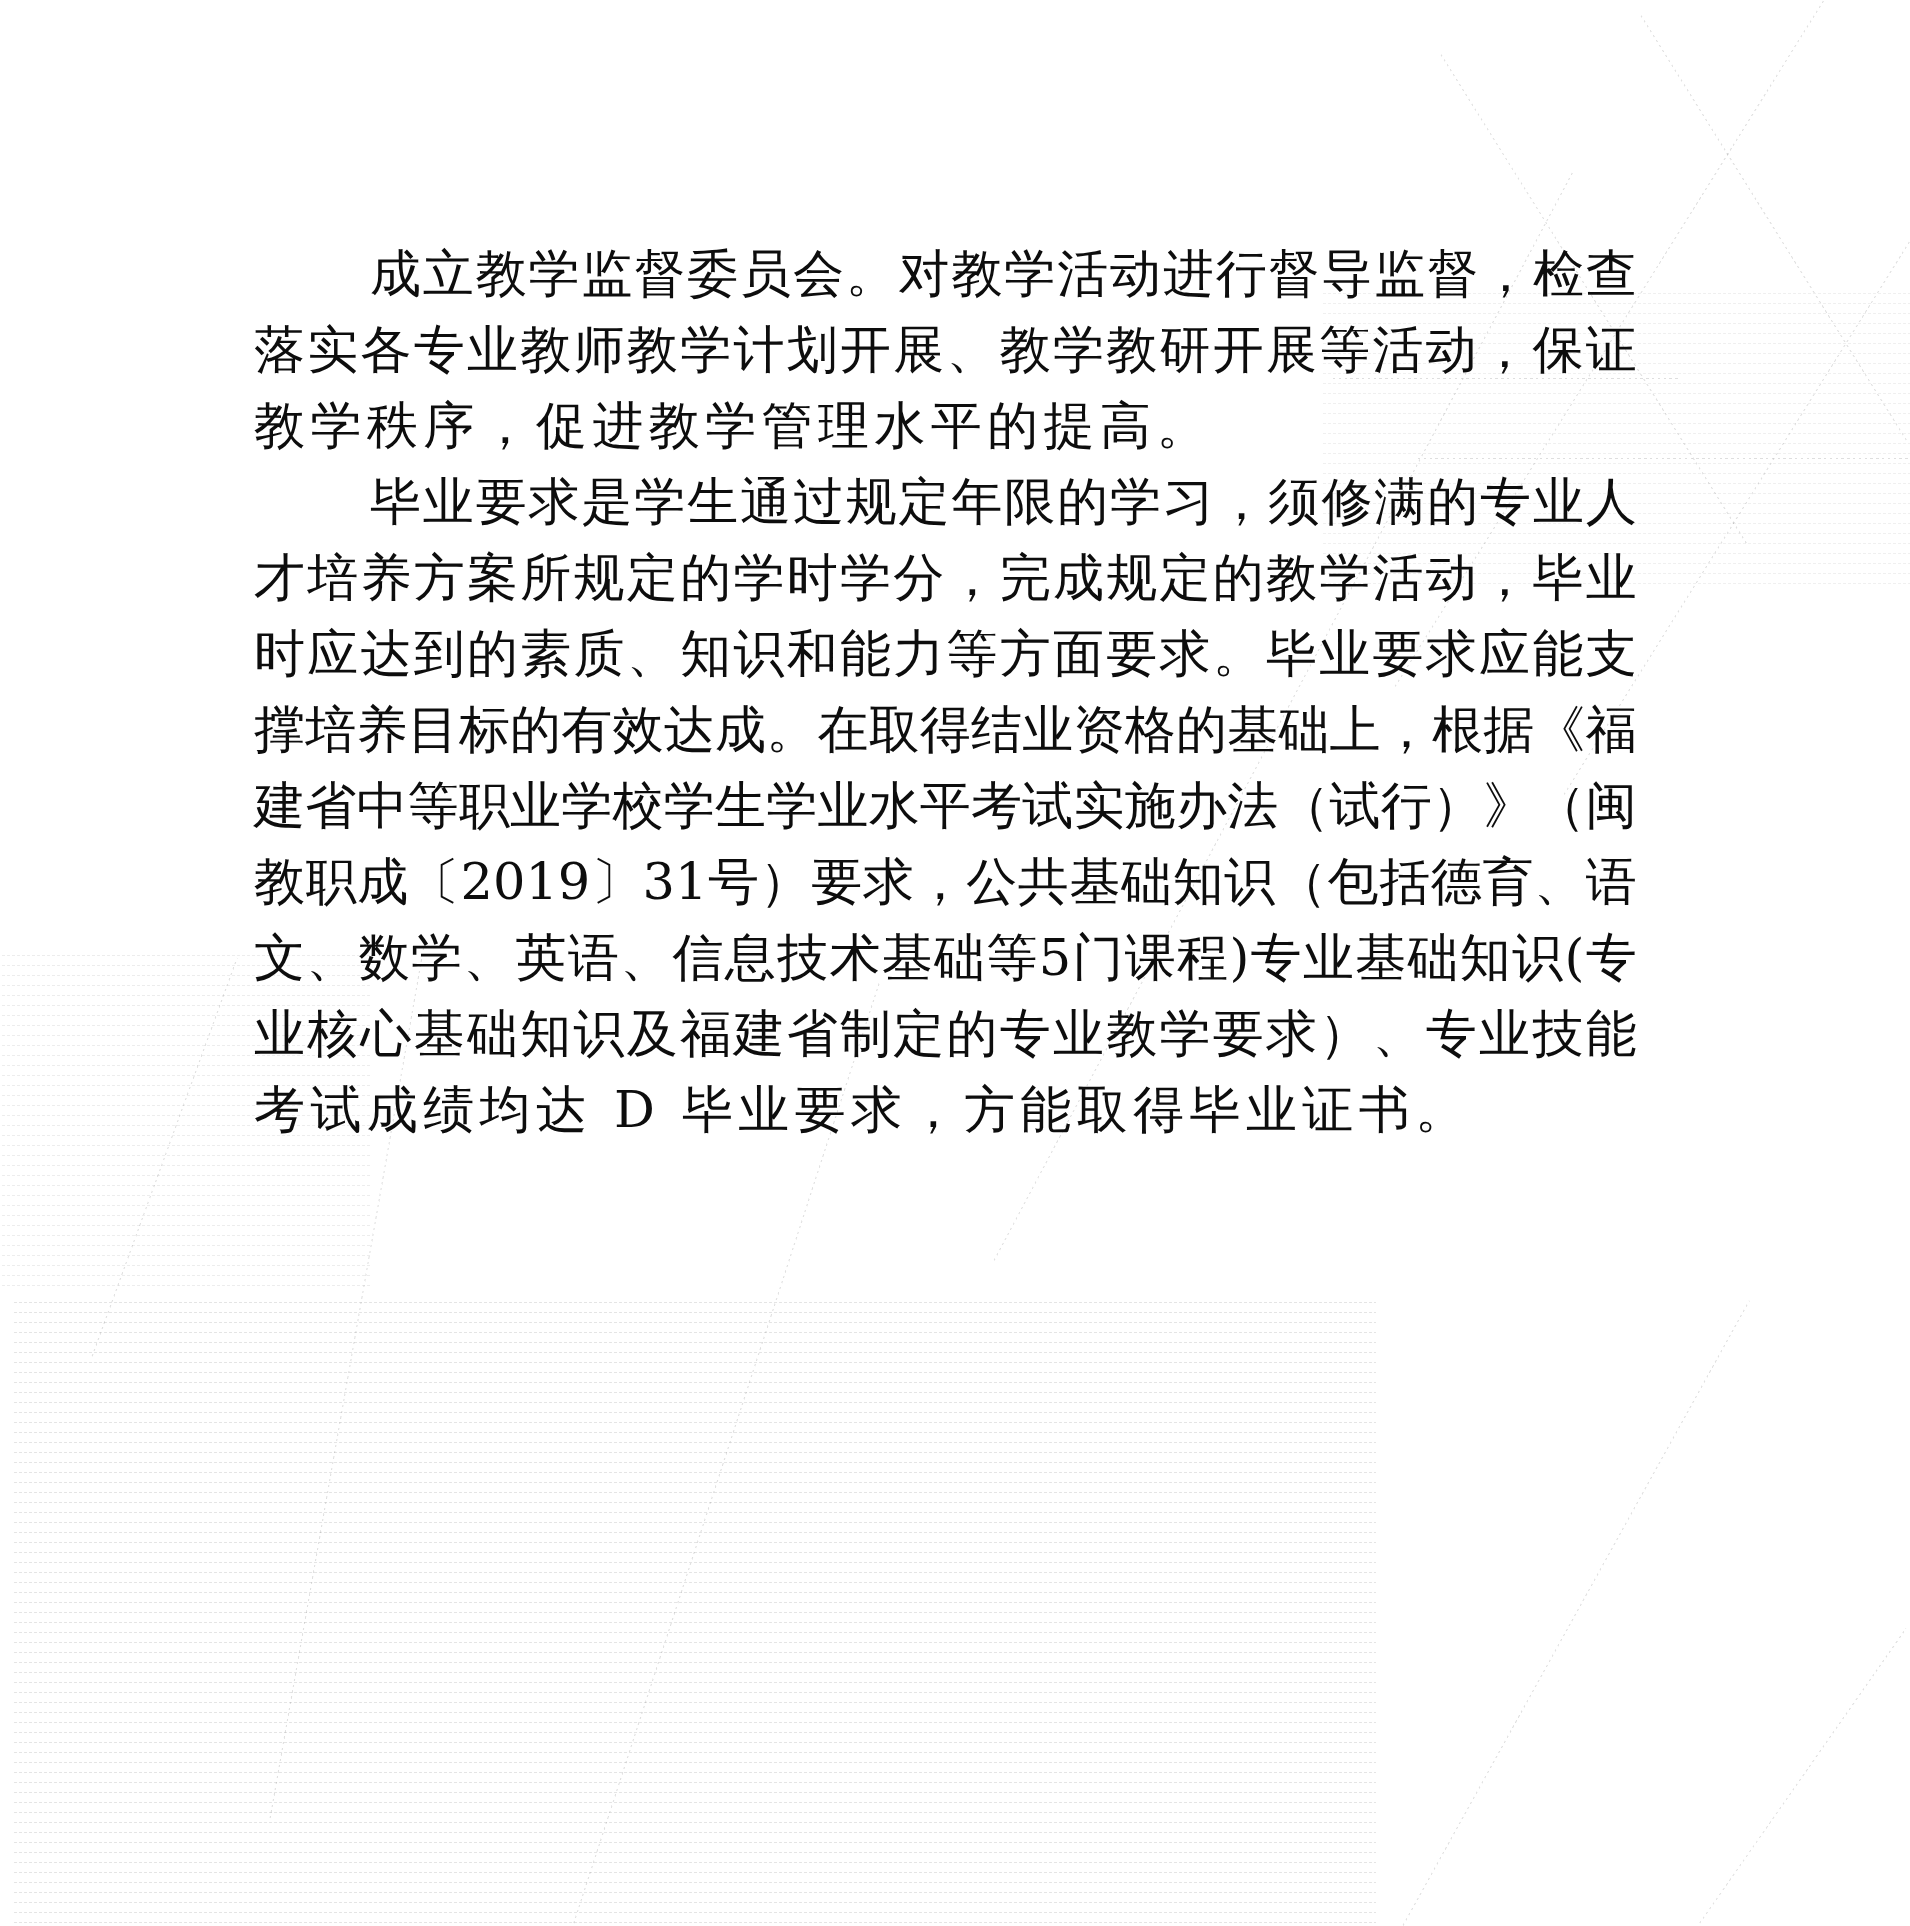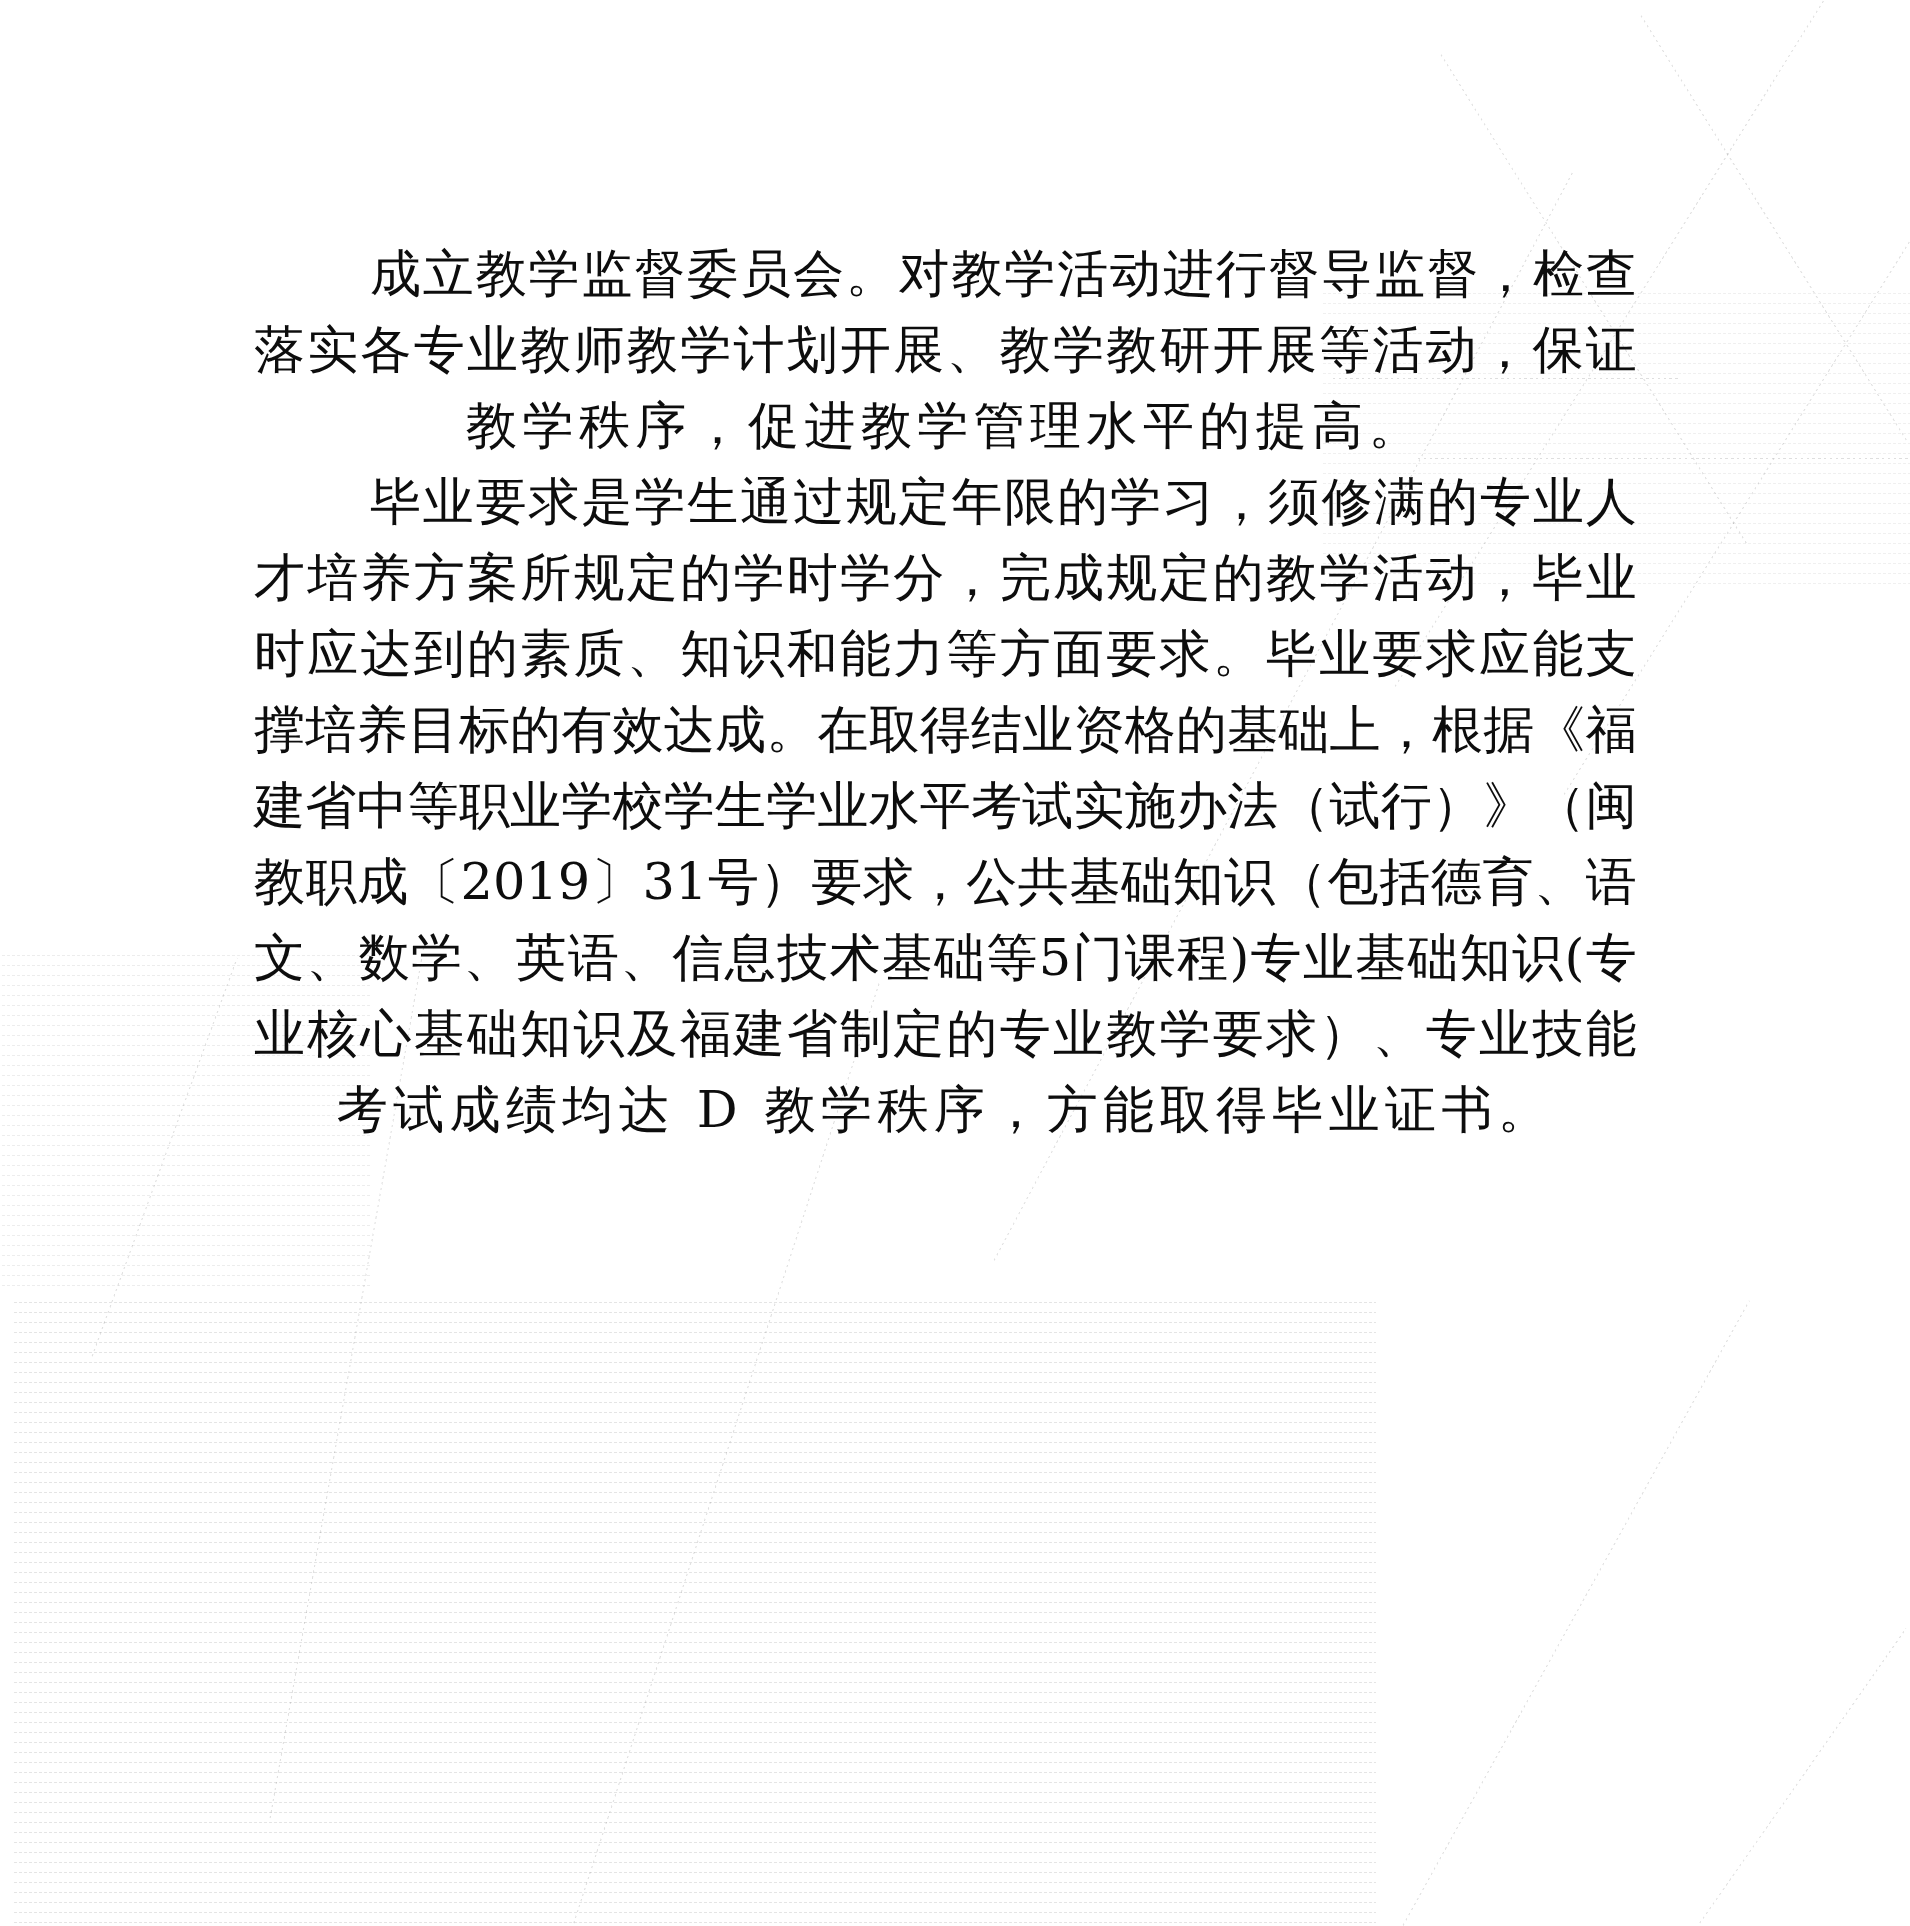--- a/index.html
+++ b/index.html
@@ -44,21 +44,21 @@
   .text-block {
     position: absolute; left: 254px; top: 236px; width: 1383px;
     color: #0d0d0d;
   }
   .line {
     height: 76px; font-size: 51px; line-height: 76px;
     display: flex; justify-content: space-between; align-items: center;
     white-space: nowrap;
   }
   .line.indent { padding-left: 116px; }
-  .line.last { display: block; letter-spacing: 5.4px; text-align: center; }
+  .line.last { display: block; letter-spacing: 5.4px; }
   .heading-line {
     height: 76px; font-size: 57px; line-height: 76px;
     font-family: "DejaVu Sans", sans-serif; font-weight: 700;
     padding-left: 116px; letter-spacing: 3.9px; color: #0a0a0a;
   }
 </style>
 </head>
 <body>
 
 <div class="page">
@@ -359,21 +359,21 @@
           <span>学</span>
           <span>要</span>
           <span>求</span>
           <span>）</span>
           <span>、</span>
           <span>专</span>
           <span>业</span>
           <span>技</span>
           <span>能</span>
         </div>
-        <div class="line last">考试成绩均达 D 教学秩序，方能取得毕业证书。</div>
+        <div class="line last">考试成绩均达 D 毕业要求，方能取得毕业证书。</div>
       </div>
   </main>
 
   <footer>
     
   </footer>
 
 </div>
 
 

